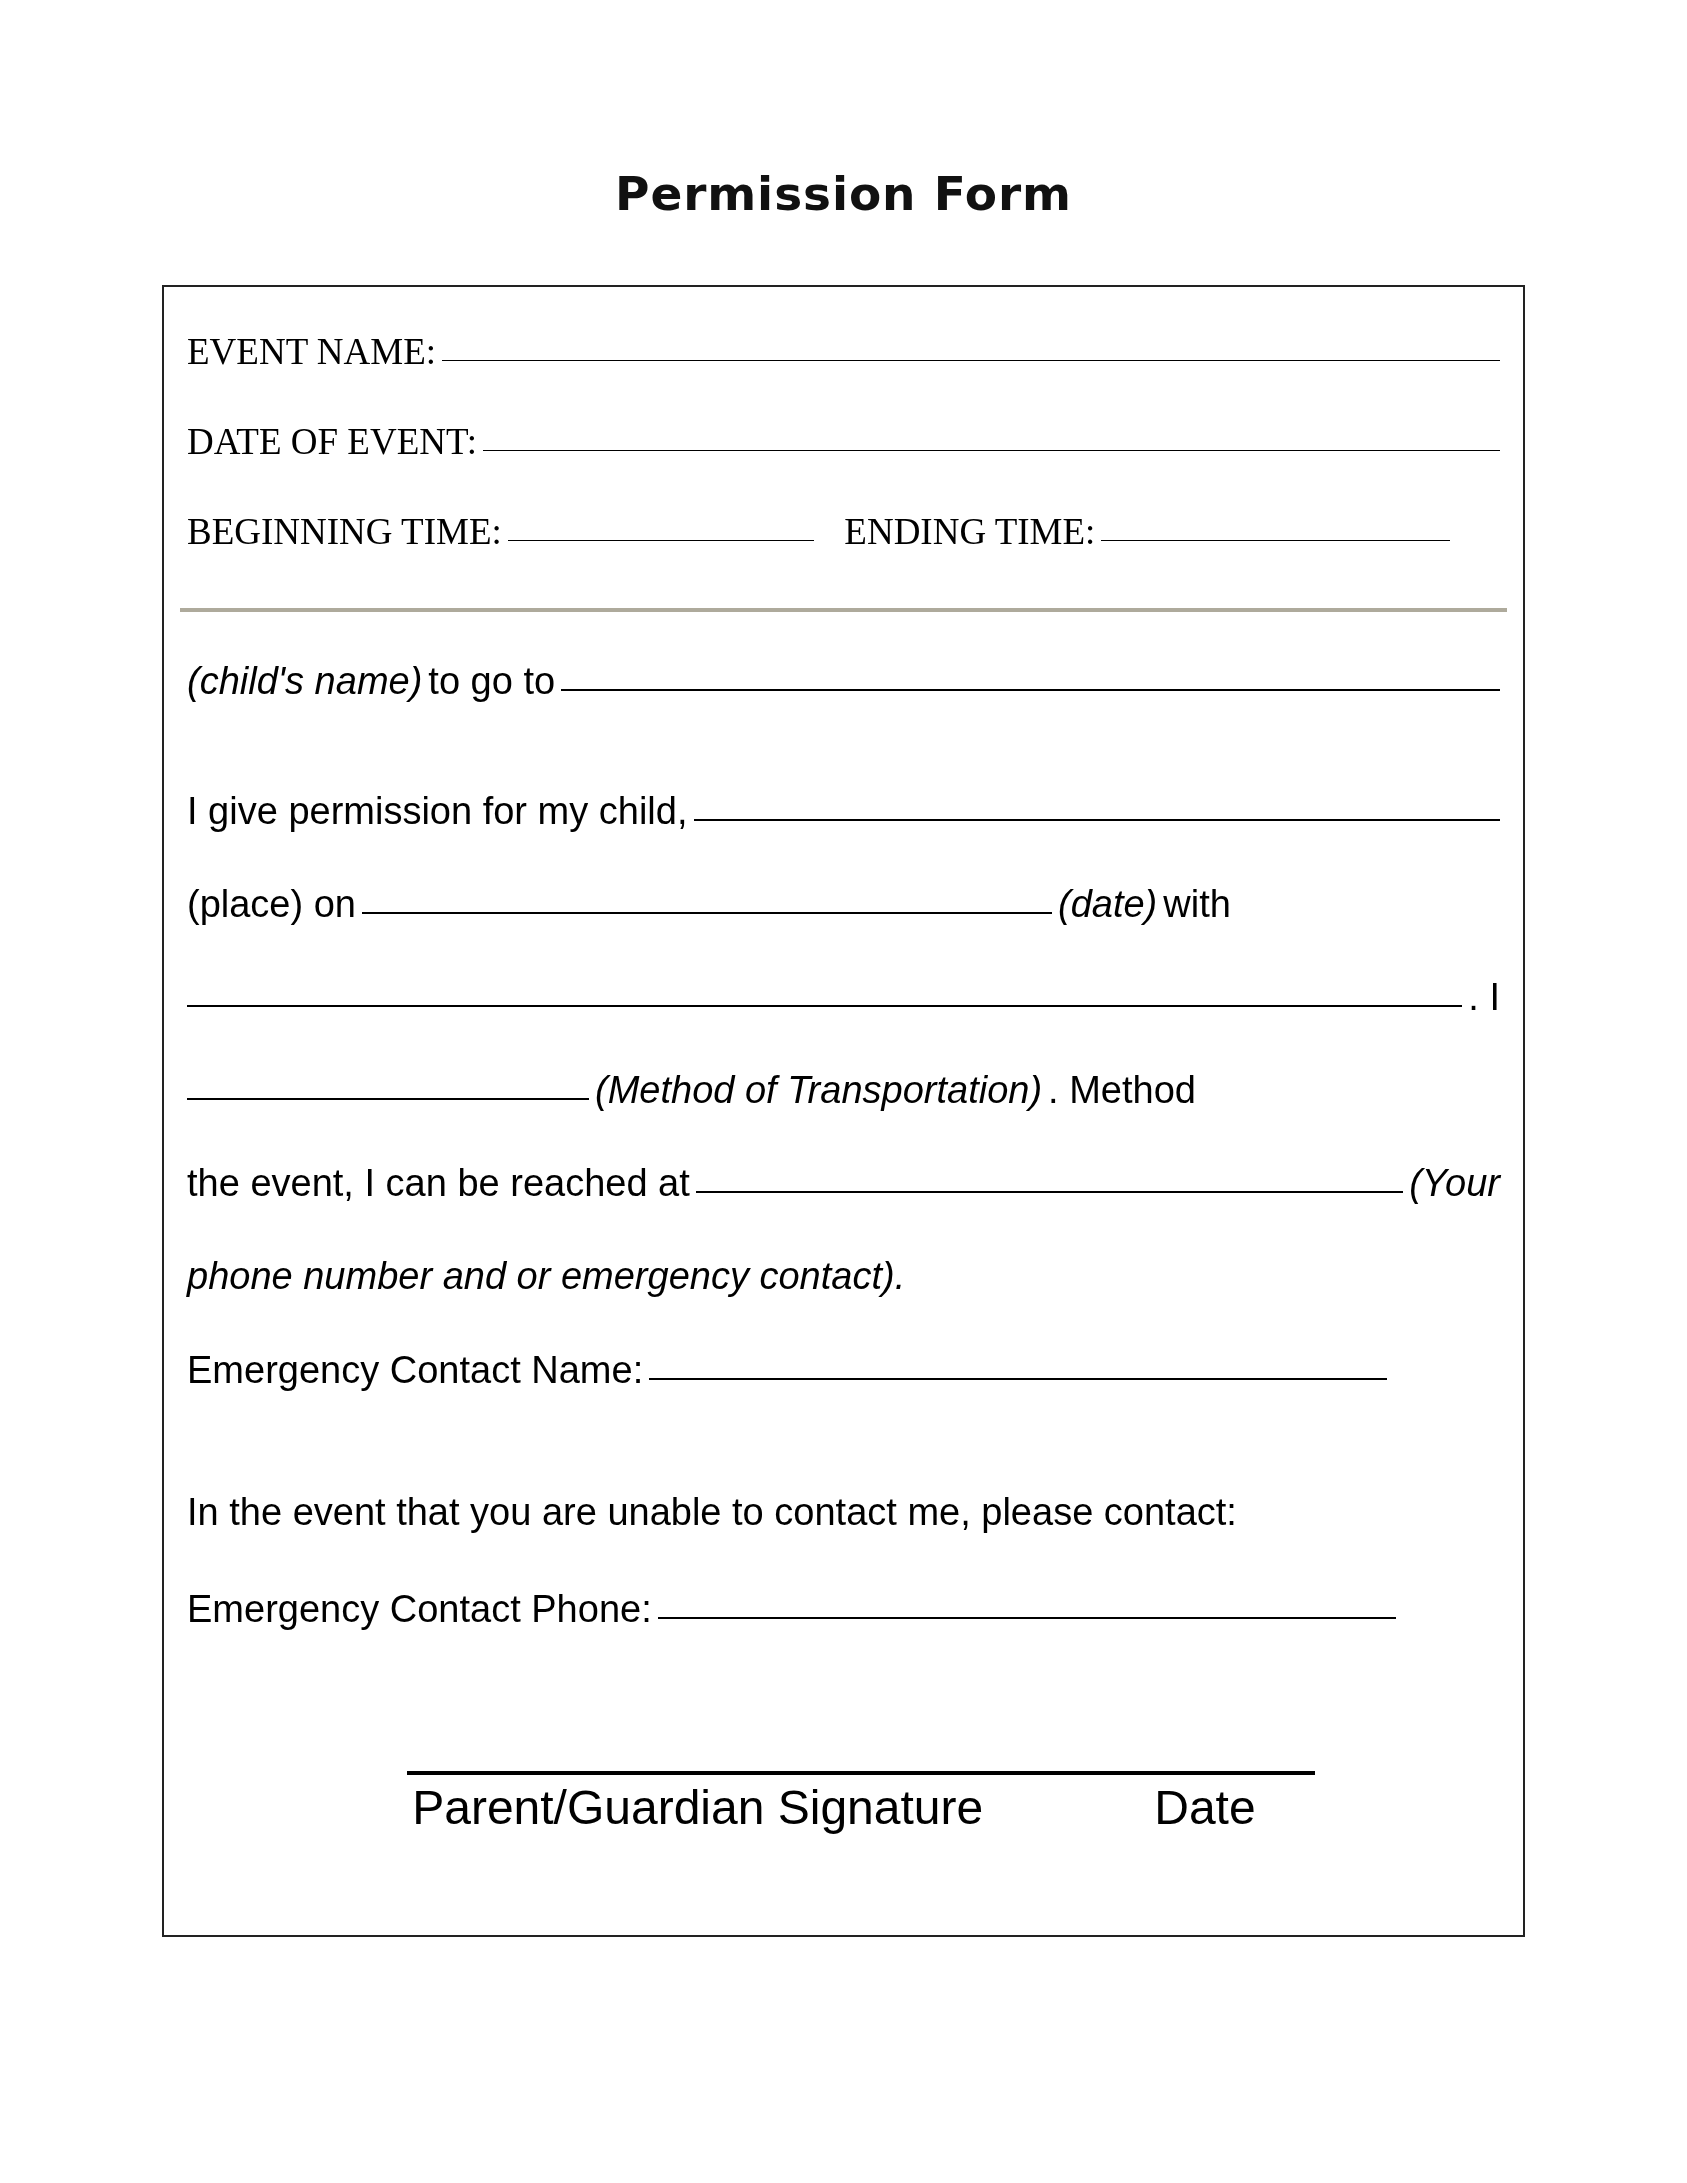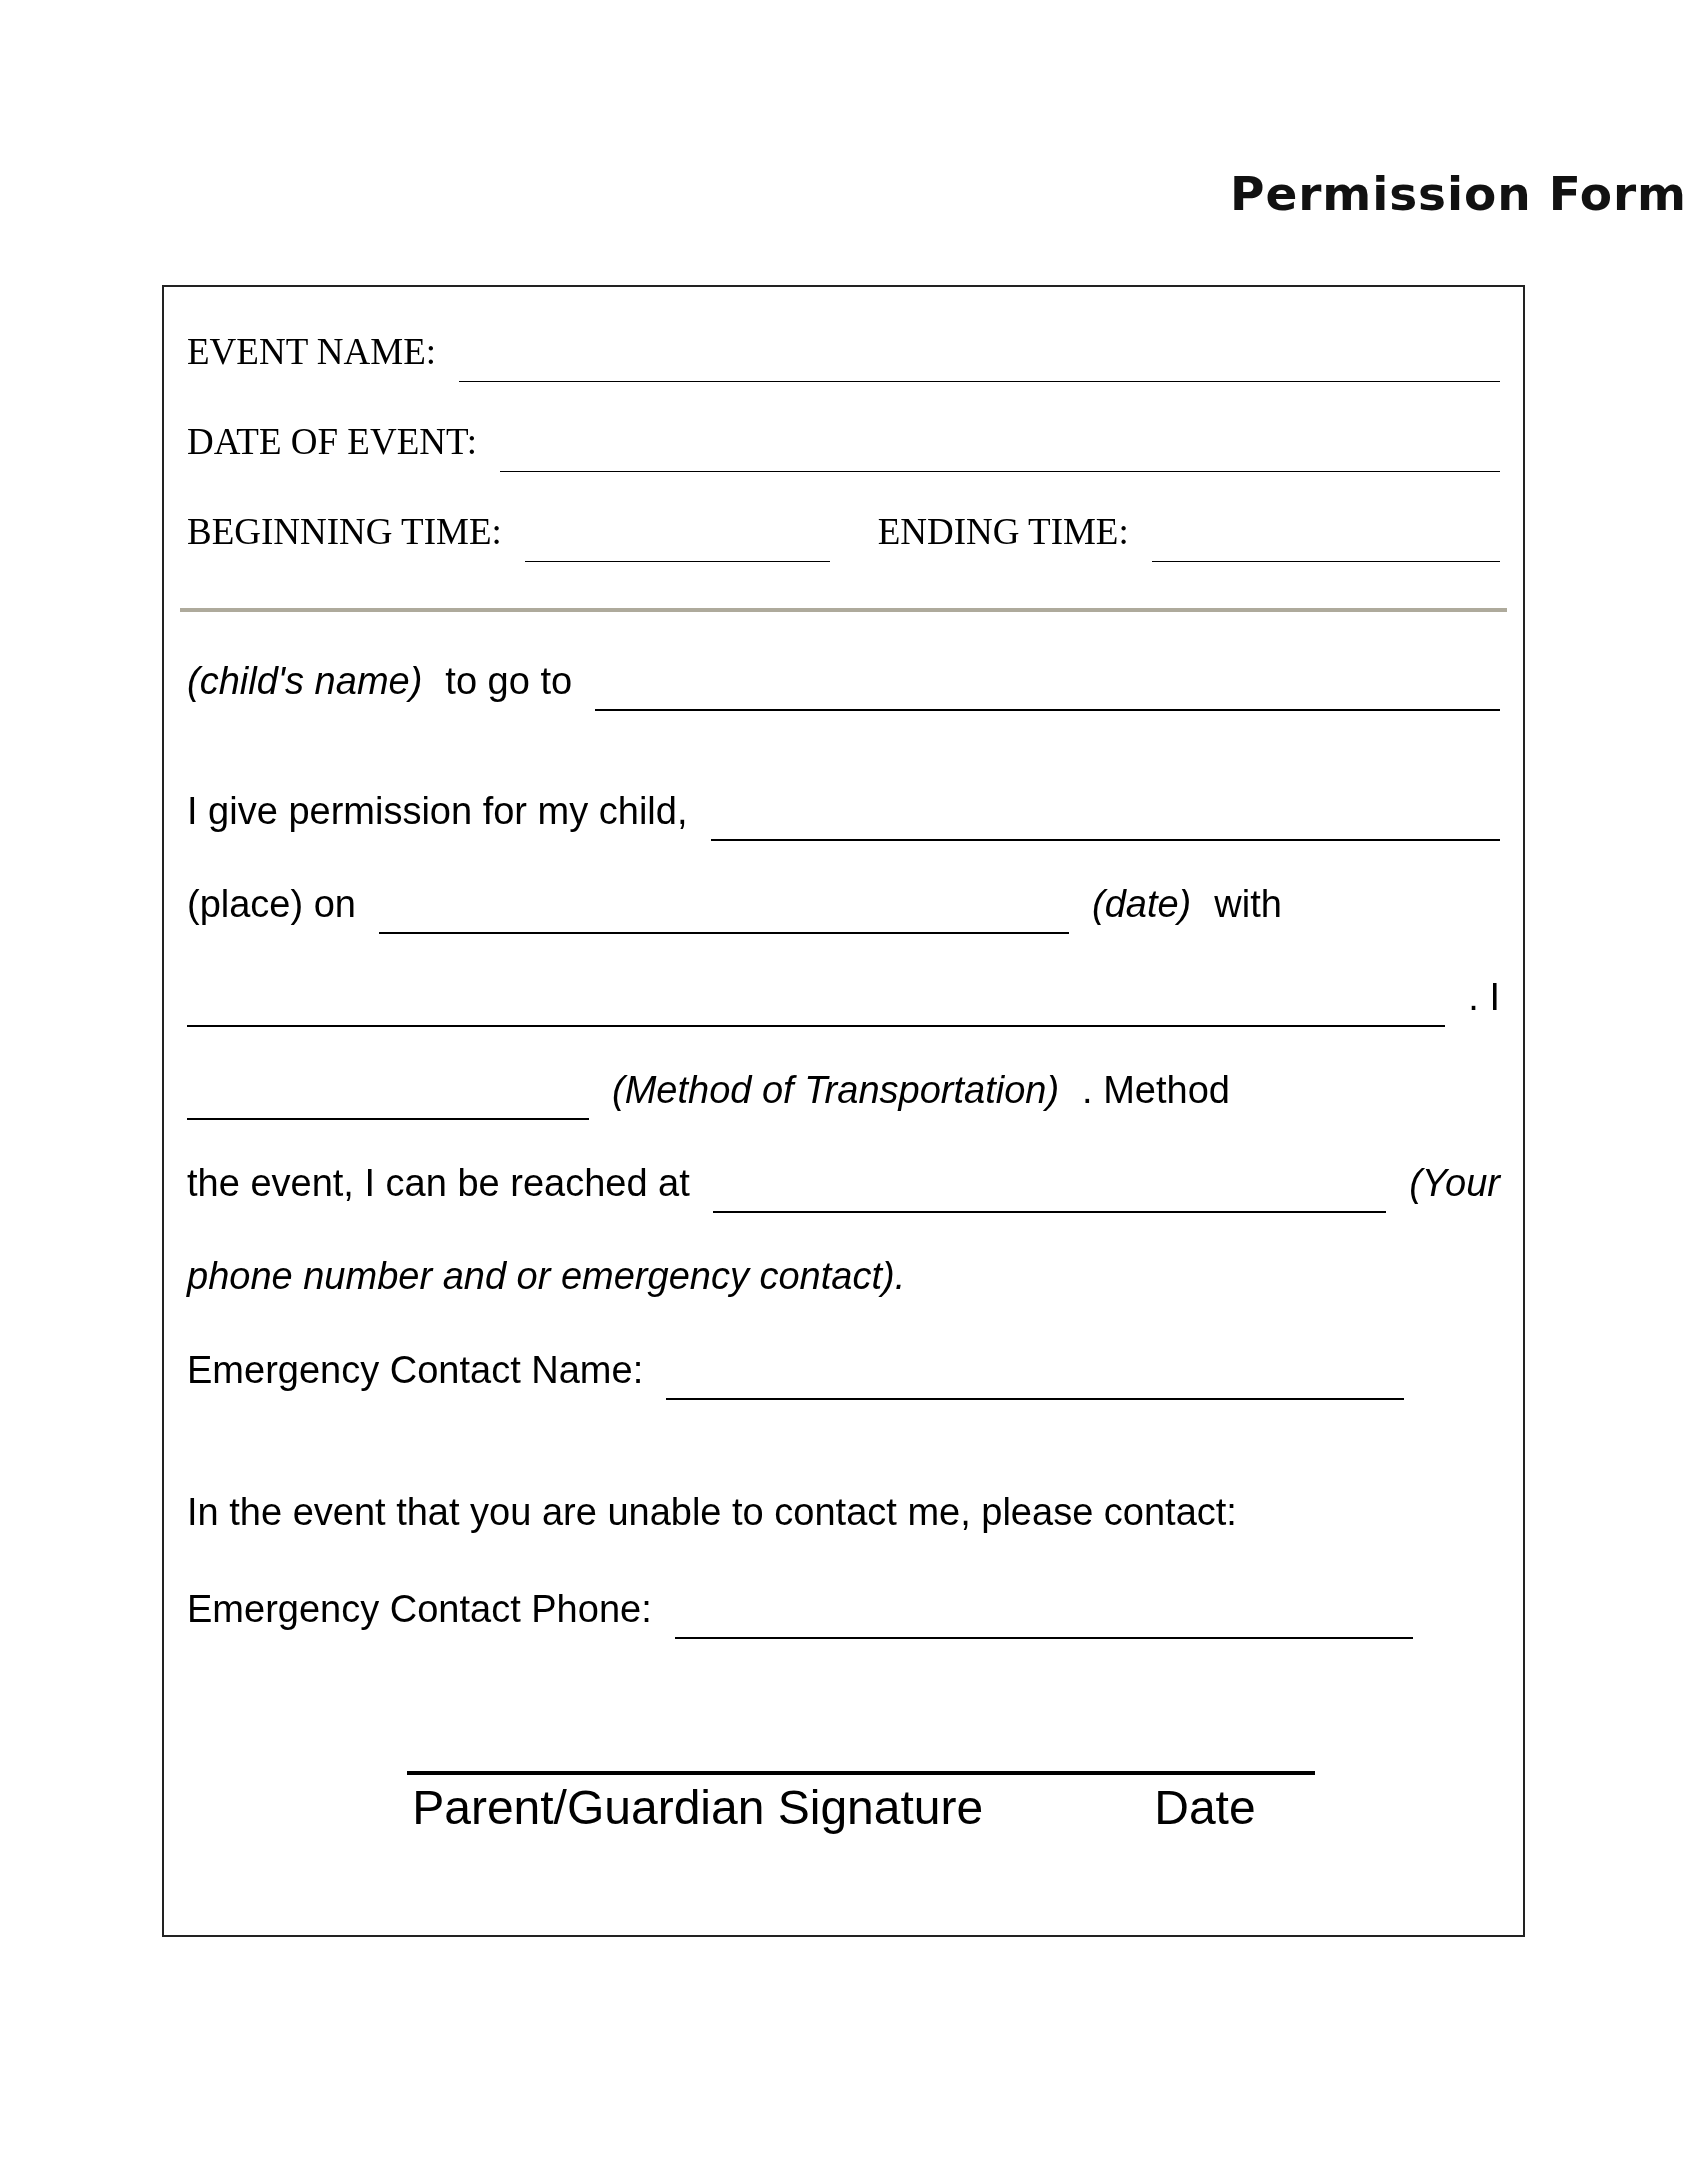--- a/index.html
+++ b/index.html
@@ -2,30 +2,30 @@
 <html style="font-size:14px"><head>
 <meta charset="utf-8">
 <style>
   html,body{margin:0;padding:0;background:#ffffff;}
   .sheet{
     width:1687px;height:2184px;background:#ffffff;color:#000;
     position:relative;overflow:hidden;
     font-family:"Liberation Sans",sans-serif;
   }
   .title{
-    margin:168px 0 0 0;text-align:right;
+    margin:168px 0 0 0;text-align:center;
     font-family:"DejaVu Sans",sans-serif;font-weight:700;
     font-size:47px;line-height:51px;letter-spacing:0.9px;color:#111;
   }
   .box{
     box-sizing:border-box;width:1363px;height:1652px;
     margin:66px auto 0 auto;border:2.6px solid #222;
     padding:42px 23px 0 23px;overflow:hidden;background:#fff;
   }
-  .row{display:flex;align-items:flex-end;gap:23px;white-space:nowrap;}
+  .row{display:flex;align-items:flex-start;gap:6px;white-space:nowrap;}
   .serif-row{font-family:"Liberation Serif",serif;font-size:37px;line-height:45px;}
   .body-row{font-family:"Liberation Sans",sans-serif;font-size:38px;line-height:47px;}
   .italic{font-style:italic;}
   .blank{display:inline-block;height:31px;border-bottom:2.6px solid #000;margin-bottom:-6.1px;}
   .serif-blank{border-bottom-width:1.7px;margin-bottom:-7.9px;}
   .fill{flex:1 1 auto;}
   .w350{width:306px;}.w400{width:349px;}.w790{width:690px;}
   .w460{width:402px;}.w845{width:738px;}
   .ml28{margin-left:24.5px;}
   .mt-s{margin-top:45px;}

